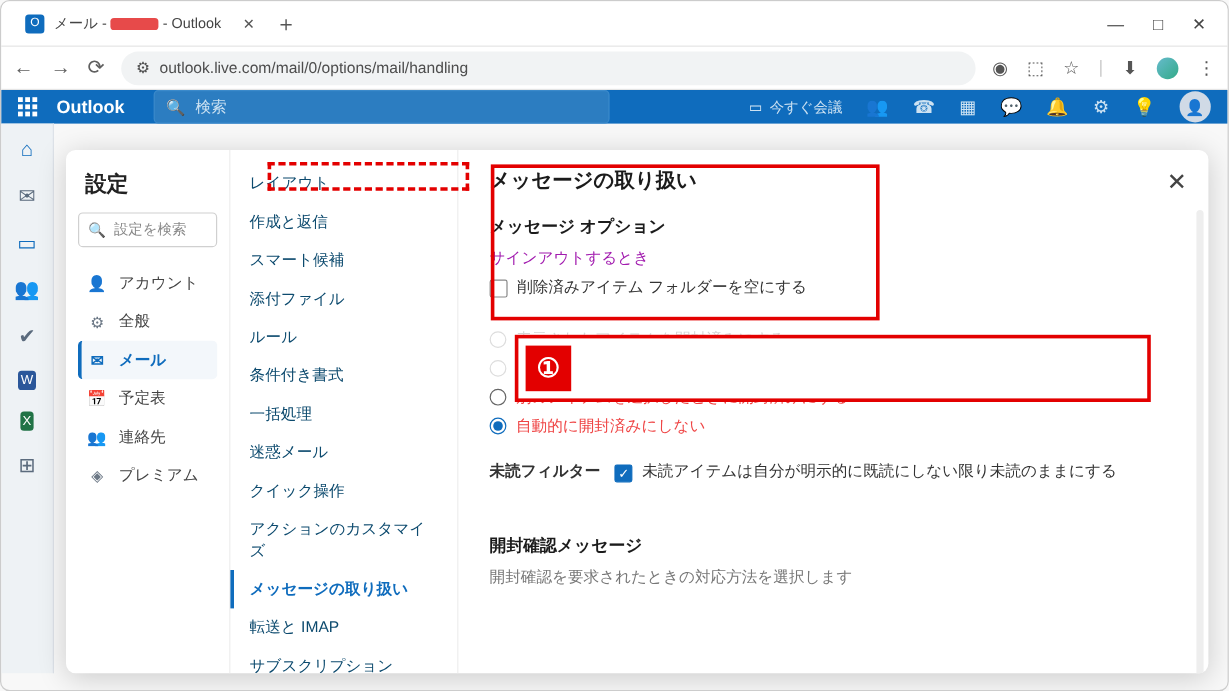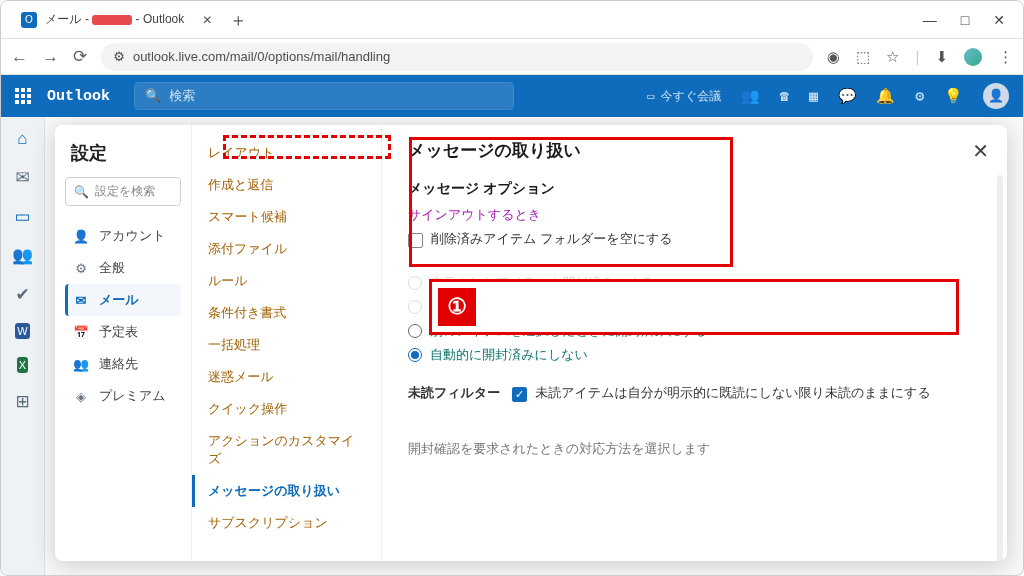--- a/index.html
+++ b/index.html
@@ -8,21 +8,21 @@
     .tab { display:flex; align-items:center; gap:8px; background:#fff; padding:6px 12px; border-radius:8px 8px 0 0; font-size:12px; color:#444;}
     .tab-icon { width:16px; height:16px; background:#0f6cbd; border-radius:3px; display:flex; align-items:center; justify-content:center; color:#fff; font-size:10px;}
     .red-mask{ display:inline-block; width:40px; height:10px; background:#e74a4a; border-radius:3px; vertical-align:middle;}
     .tab-close { margin-left:10px; color:#555;}
     .newtab { width:28px; height:28px; display:flex; align-items:center; justify-content:center; color:#555; font-size:18px; border-radius:50%;}
     .winctrl { margin-left:auto; display:flex; gap:24px; color:#444; font-size:14px; padding-right:10px;}
     .addrbar { height:36px; display:flex; align-items:center; padding:0 10px; gap:14px; background:#fff; border-bottom:1px solid #e5e5e5;}
     .navbtn { color:#606060; font-size:17px;}
     .addrinput { flex:1; height:28px; background:#f1f3f4; border-radius:16px; display:flex; align-items:center; padding:0 12px; font-size:13px; color:#4d4d4d; gap:8px;}
     .addrtools { display:flex; gap:16px; color:#555; font-size:15px; align-items:center;}
-    .header { height:42px; background:#0f6cbd; color:#fff; display:flex; align-items:center; padding:0 14px; gap:16px;font-family:Liberation Mono, monospace;}
+    .header { height:28px; background:#0f6cbd; color:#fff; display:flex; align-items:center; padding:0 14px; gap:16px;}
     .waffle { display:grid; grid-template-columns:repeat(3,4px); grid-gap:2px;}
     .waffle span { width:4px; height:4px; background:#fff;}
     .brand { font-weight:600; font-size:15px;}
     .searchwrap { flex:0 0 380px; margin-left:8px;}
     .searchbox { background:#2c7dc1; border:1px solid #3b8acb; border-radius:4px; height:28px; display:flex; align-items:center; padding:0 10px; color:#cde2f2; gap:8px;}
     .hdr-right { margin-left:auto; display:flex; align-items:center; gap:20px; color:#cde2f2;}
     .meetbtn { display:flex; align-items:center; gap:6px; font-size:12px;}
     .hdricon { font-size:15px;}
     .avatar { width:26px; height:26px; border-radius:50%; background:#d0dae6; display:flex; align-items:center; justify-content:center; color:#0f6cbd;}
     .body { display:flex; height:calc(100% - 116px);}
@@ -31,30 +31,30 @@
     .groupbar { position:absolute; bottom:14px; left:90px; font-size:13px; color:#444;}
     .settings { position:absolute; left:54px; top:124px; right:16px; bottom:14px; background:#fff; border-radius:8px; box-shadow:0 4px 24px rgba(0,0,0,0.18); display:flex; overflow:hidden;}
     .col1 { width:137px; border-right:1px solid #eee; padding:14px 10px;}
     .settitle { font-size:18px; font-weight:600; color:#222; padding:2px 6px 12px 6px;}
     .settingsearch { background:#fff; border:1px solid #d0d0d0; border-radius:4px; padding:5px 8px; display:flex; align-items:center; gap:6px; color:#888; margin-bottom:14px; font-size:12px;}
     .catbtn { display:flex; align-items:center; gap:10px; padding:7px 8px; border-radius:4px; color:#444; font-size:13px;}
     .catbtn.active { color:#0f6cbd; font-weight:600; background:#f3f7fb; border-left:3px solid #0f6cbd; padding-left:5px;}
     .caticon{ width:16px; text-align:center; color:#6b7785;}
     .catbtn.active .caticon{color:#0f6cbd;}
     .col2 { width:190px; border-right:1px solid #eee; padding:12px 0;}
-    .subitem { padding:7px 16px; font-size:13px; color:#a16207;}
+    .subitem { padding:7px 16px; font-size:13px; color:#0c4a6e;}
     .subitem.selected { border-left:3px solid #0f6cbd; font-weight:600; padding-left:13px; color:#0f6cbd;}
     .col3 { flex:1; padding:14px 26px; overflow:auto; position:relative;}
     .col3 h2 { font-size:17px; font-weight:600; margin-bottom:18px; color:#1b1b1b;}
     .col3 h3 { font-size:14px; font-weight:600; margin-top:6px; margin-bottom:8px; color:#1b1b1b;}
     .col3 .subtext { font-size:13px; color:#a21caf; margin-bottom:6px;}
     .checkrow { display:flex; align-items:flex-end; gap:8px; font-size:13px; color:#333; margin-bottom:4px;}
     .cbox { width:15px; height:15px; border:1px solid #888; border-radius:2px;}
     .cbox.checked { background:#0f6cbd; border-color:#0f6cbd; display:flex; align-items:center; justify-content:center; color:#fff; font-size:11px;}
-    .radiorow { display:flex; align-items:center; gap:8px; font-size:13px; color:#0f766e; margin-bottom:6px;}
+    .radiorow { display:flex; align-items:center; gap:8px; font-size:13px; color:#ef4444; margin-bottom:6px;}
     .radio { width:14px; height:14px; border:1.5px solid #666; border-radius:50%; position:relative;}
     .radio.selected { border-color:#0f6cbd;}
     .radio.selected::after { content:''; position:absolute; inset:2px; border-radius:50%; background:#0f6cbd;}
     .obscured { color:#d5d5d5;}
     .obscured .radio { border-color:#ddd;}
     .closex { position:absolute; top:14px; right:18px; font-size:20px; color:#444; cursor:pointer;}
     .scrollbar { position:absolute; right:4px; top:50px; width:6px; height:420px; background:#eee; border-radius:3px;}
     
     .ann-redbox1 { position:absolute; left:222px; top:134px; width:168px; height:24px; border:3px dashed #e30000; pointer-events:none;}
     .ann-redbox2 { position:absolute; left:408px; top:136px; width:324px; height:130px; border:3px solid #e30000; pointer-events:none;}
@@ -188,20 +188,21 @@
         <div class="subitem">作成と返信</div>
         <div class="subitem">スマート候補</div>
         <div class="subitem">添付ファイル</div>
         <div class="subitem">ルール</div>
         <div class="subitem">条件付き書式</div>
         <div class="subitem">一括処理</div>
         <div class="subitem">迷惑メール</div>
         <div class="subitem">クイック操作</div>
         <div class="subitem">アクションのカスタマイズ</div>
         <div class="subitem selected">メッセージの取り扱い</div>
+        <div class="subitem">転送と IMAP</div>
         <div class="subitem">サブスクリプション</div>
       </div>
   </div>
   <div class="col3">
     <h2>メッセージの取り扱い</h2>
     <h3>メッセージ オプション</h3>
     <div class="subtext">サインアウトするとき</div>
     <div class="checkrow">
       <span class="cbox"></span>
       <span>削除済みアイテム フォルダーを空にする</span>
@@ -223,20 +224,21 @@
       <span class="radio selected"></span>
       <span>自動的に開封済みにしない</span>
     </div>
     <div style="height:14px"></div>
     <div class="checkrow">
       <b style="margin-right:4px">未読フィルター</b>
       <span class="cbox checked">✓</span>
       <span>未読アイテムは自分が明示的に既読にしない限り未読のままにする</span>
     </div>
     <div style="height:34px"></div>
+    <h3>開封確認メッセージ</h3>
     <div class="subtext" style="color:#777">開封確認を要求されたときの対応方法を選択します</div>
   </div>
   <div class="closex">✕</div>
   <div class="scrollbar"></div>
 </div>
 
 <div class="ann-redbox1"></div>
 <div class="ann-redbox2"></div>
 <div class="callout">
   <div class="num">①</div>

